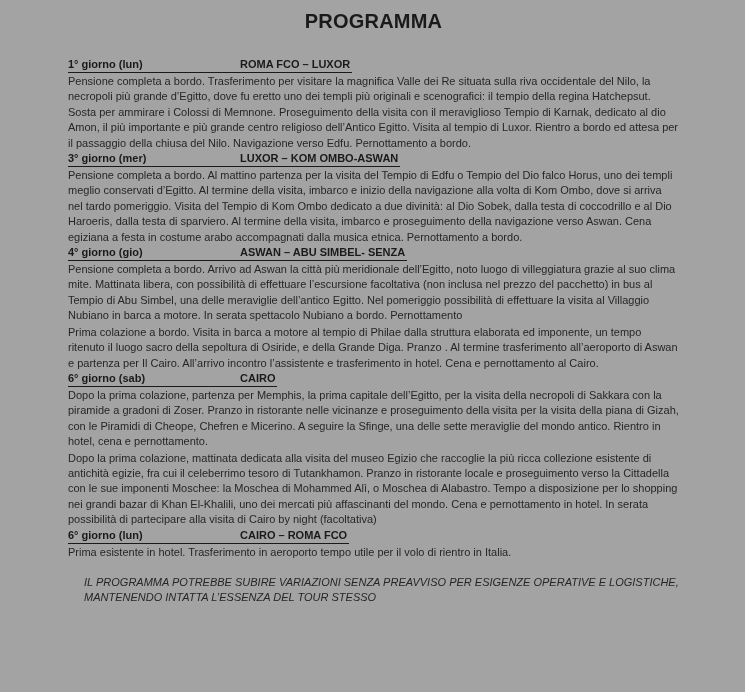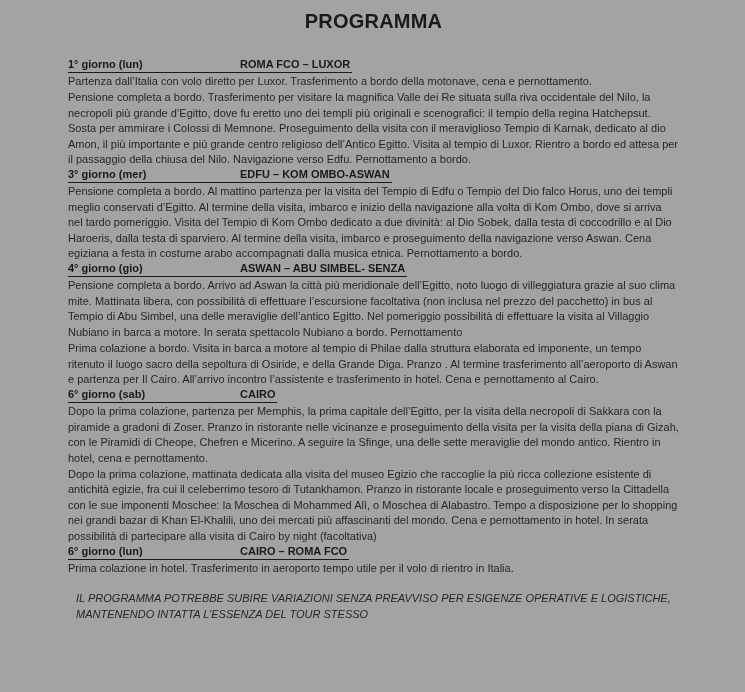--- a/index.html
+++ b/index.html
@@ -48,46 +48,45 @@
     font-size: 11px;
     line-height: 15.4px;
     margin: 1px 0 0 0;
     color: #262626;
   }
   .footer-note {
     font-size: 11px;
     line-height: 15.4px;
     font-style: italic;
     color: #262626;
-    margin: 15px 0 0 8px;
+    margin: 15px 0 0 16px;
   }
 </style>
 </head>
 <body>
 
 <div class="page">
 
   <h1 class="title">PROGRAMMA</h1>
 
   <section>
     <div class="day-header">
       <span class="day-label">1° giorno (lun)</span>
         <span class="day-route">ROMA FCO – LUXOR</span>
     </div>
-    <p class="day-body">Partenza dall’Italia con volo diretto per Luxor. Trasferimento a bordo della motonave, cena e pernottamento.</p>
   </section>
 
   <section>
     <p class="day-body">Pensione completa a bordo. Trasferimento per visitare la magnifica Valle dei Re situata sulla riva occidentale del Nilo, la necropoli più grande d’Egitto, dove fu eretto uno dei templi più originali e scenografici: il tempio della regina Hatchepsut. Sosta per ammirare i Colossi di Memnone. Proseguimento della visita con il meraviglioso Tempio di Karnak, dedicato al dio Amon, il più importante e più grande centro religioso dell’Antico Egitto. Visita al tempio di Luxor. Rientro a bordo ed attesa per il passaggio della chiusa del Nilo. Navigazione verso Edfu. Pernottamento a bordo.</p>
   </section>
 
   <section>
     <div class="day-header">
       <span class="day-label">3° giorno (mer)</span>
-        <span class="day-route">EDFU – KOM OMBO-ASWAN</span>
+        <span class="day-route">LUXOR – KOM OMBO-ASWAN</span>
     </div>
     <p class="day-body">Pensione completa a bordo. Al mattino partenza per la visita del Tempio di Edfu o Tempio del Dio falco Horus, uno dei templi meglio conservati d’Egitto. Al termine della visita, imbarco e inizio della navigazione alla volta di Kom Ombo, dove si arriva nel tardo pomeriggio. Visita del Tempio di Kom Ombo dedicato a due divinità: al Dio Sobek, dalla testa di coccodrillo e al Dio Haroeris, dalla testa di sparviero. Al termine della visita, imbarco e proseguimento della navigazione verso Aswan. Cena egiziana a festa in costume arabo accompagnati dalla musica etnica. Pernottamento a bordo.</p>
   </section>
 
   <section>
     <div class="day-header">
       <span class="day-label">4° giorno (gio)</span>
         <span class="day-route">ASWAN – ABU SIMBEL- SENZA</span>
     </div>
     <p class="day-body">Pensione completa a bordo. Arrivo ad Aswan la città più meridionale dell’Egitto, noto luogo di villeggiatura grazie al suo clima mite. Mattinata libera, con possibilità di effettuare l’escursione facoltativa (non inclusa nel prezzo del pacchetto) in bus al Tempio di Abu Simbel, una delle meraviglie dell’antico Egitto. Nel pomeriggio possibilità di effettuare la visita al Villaggio Nubiano in barca a motore. In serata spettacolo Nubiano a bordo. Pernottamento</p>
@@ -107,18 +106,18 @@
 
   <section>
     <p class="day-body">Dopo la prima colazione, mattinata dedicata alla visita del museo Egizio che raccoglie la più ricca collezione esistente di antichità egizie, fra cui il celeberrimo tesoro di Tutankhamon.  Pranzo in ristorante locale e proseguimento verso la Cittadella con le sue imponenti Moschee: la Moschea di Mohammed Alì, o Moschea di Alabastro. Tempo a disposizione per lo shopping nei grandi bazar di Khan El-Khalili, uno dei mercati più affascinanti del mondo. Cena e pernottamento in hotel. In serata possibilità di partecipare alla visita di Cairo by night (facoltativa)</p>
   </section>
 
   <section>
     <div class="day-header">
       <span class="day-label">6° giorno (lun)</span>
         <span class="day-route">CAIRO – ROMA FCO</span>
     </div>
-    <p class="day-body">Prima colazione in hotel. Trasferimento in aeroporto tempo utile per il volo di rientro in Italia.</p>
+    <p class="day-body">Prima esistente in hotel. Trasferimento in aeroporto tempo utile per il volo di rientro in Italia.</p>
   </section>
 
   <p class="footer-note">IL PROGRAMMA POTREBBE SUBIRE VARIAZIONI SENZA PREAVVISO PER ESIGENZE OPERATIVE E LOGISTICHE, MANTENENDO INTATTA L’ESSENZA DEL TOUR STESSO</p>
 
 </div>
 
 </body></html>

